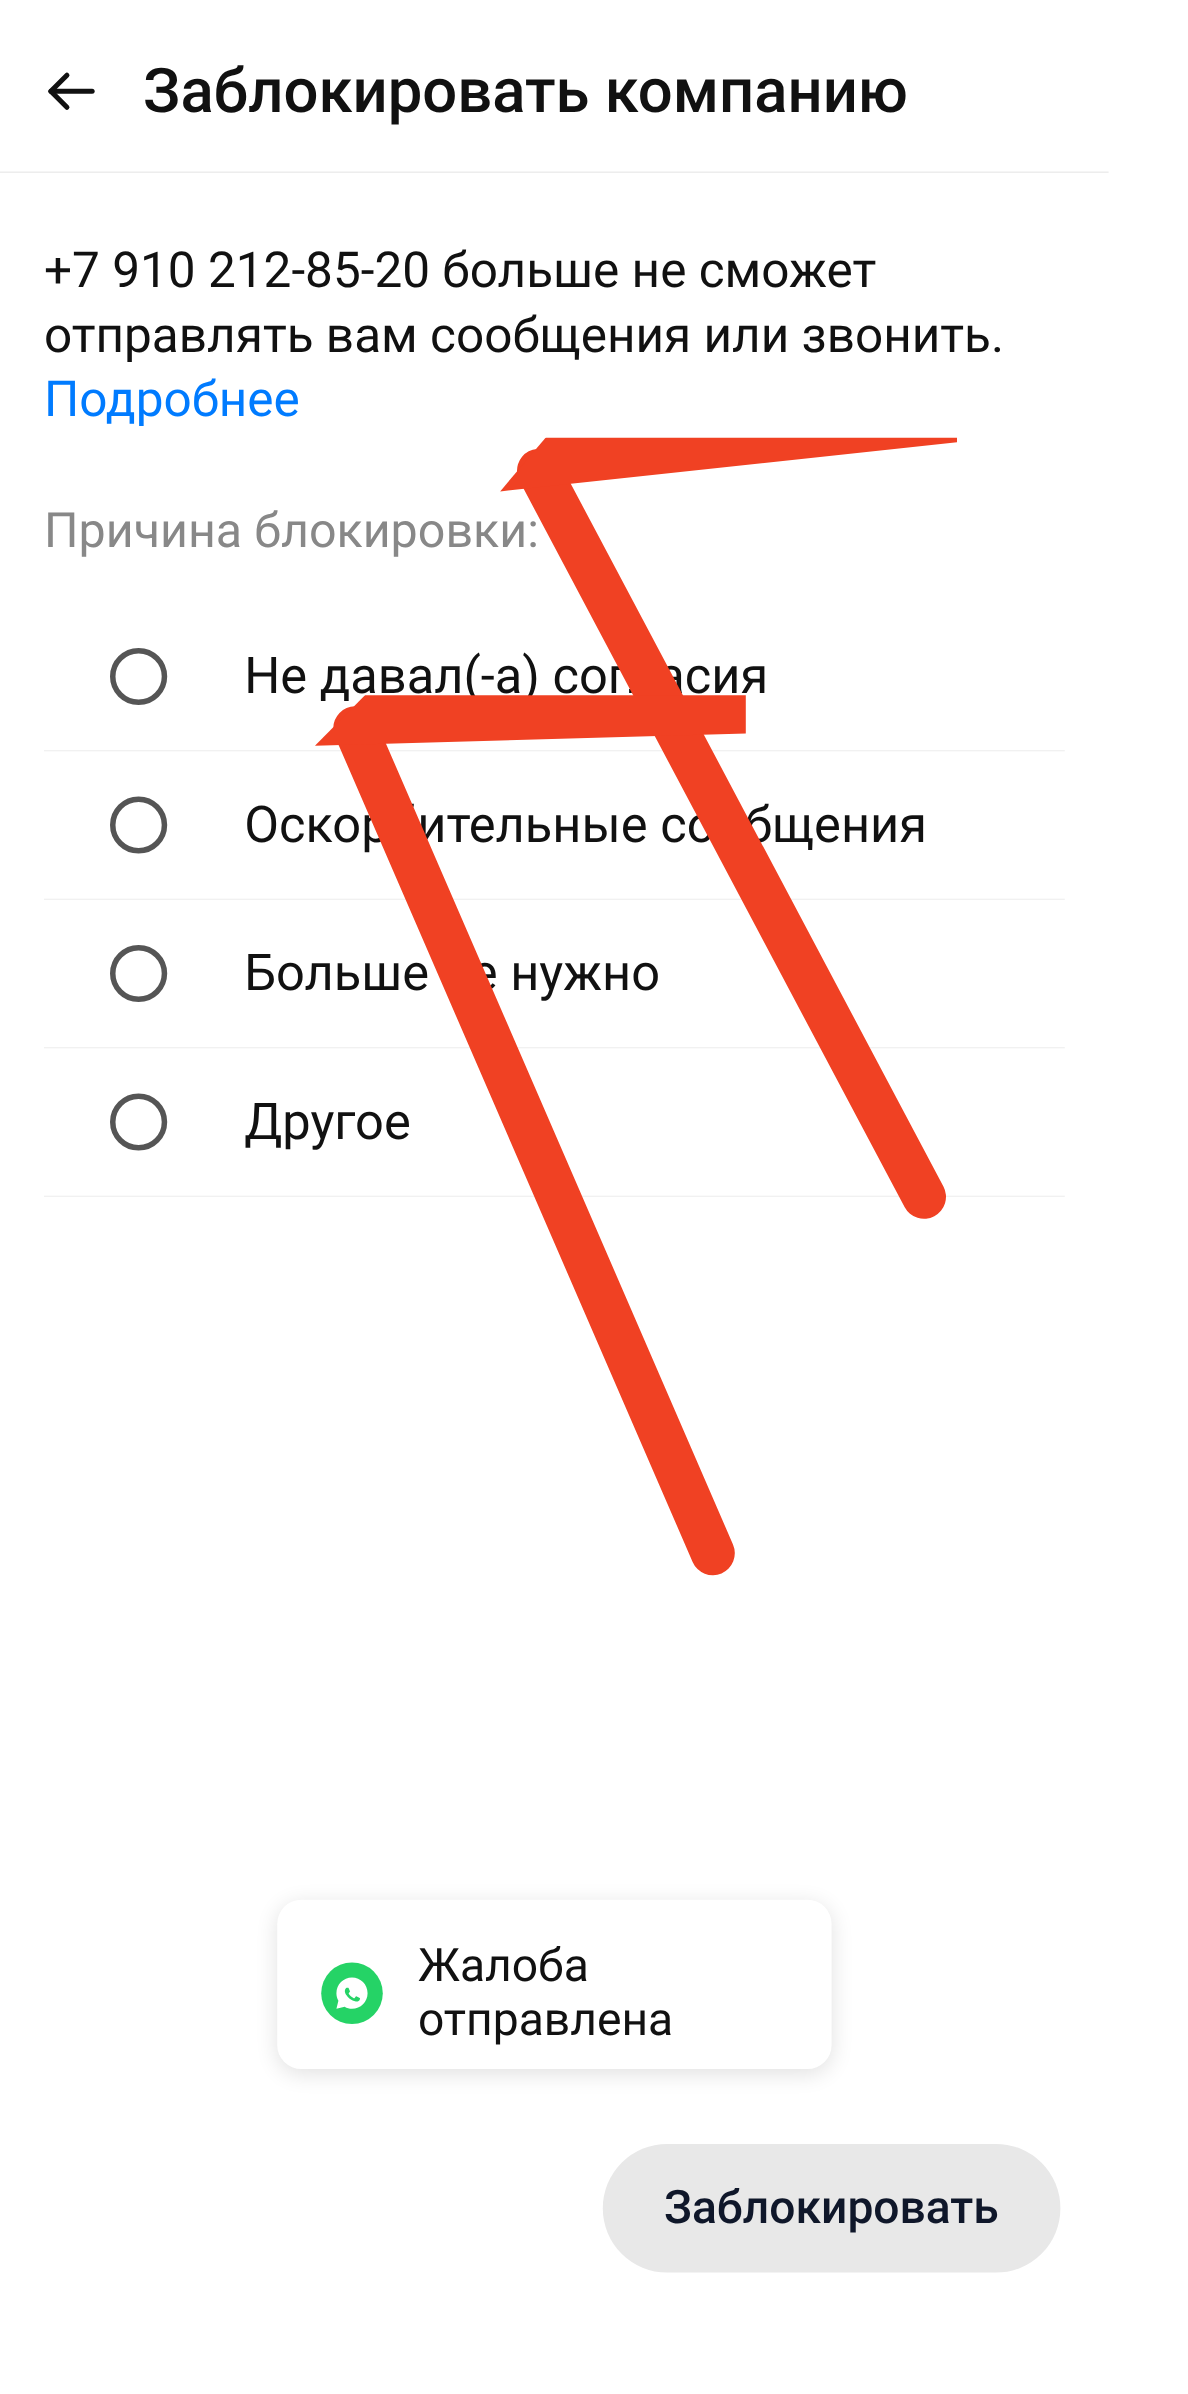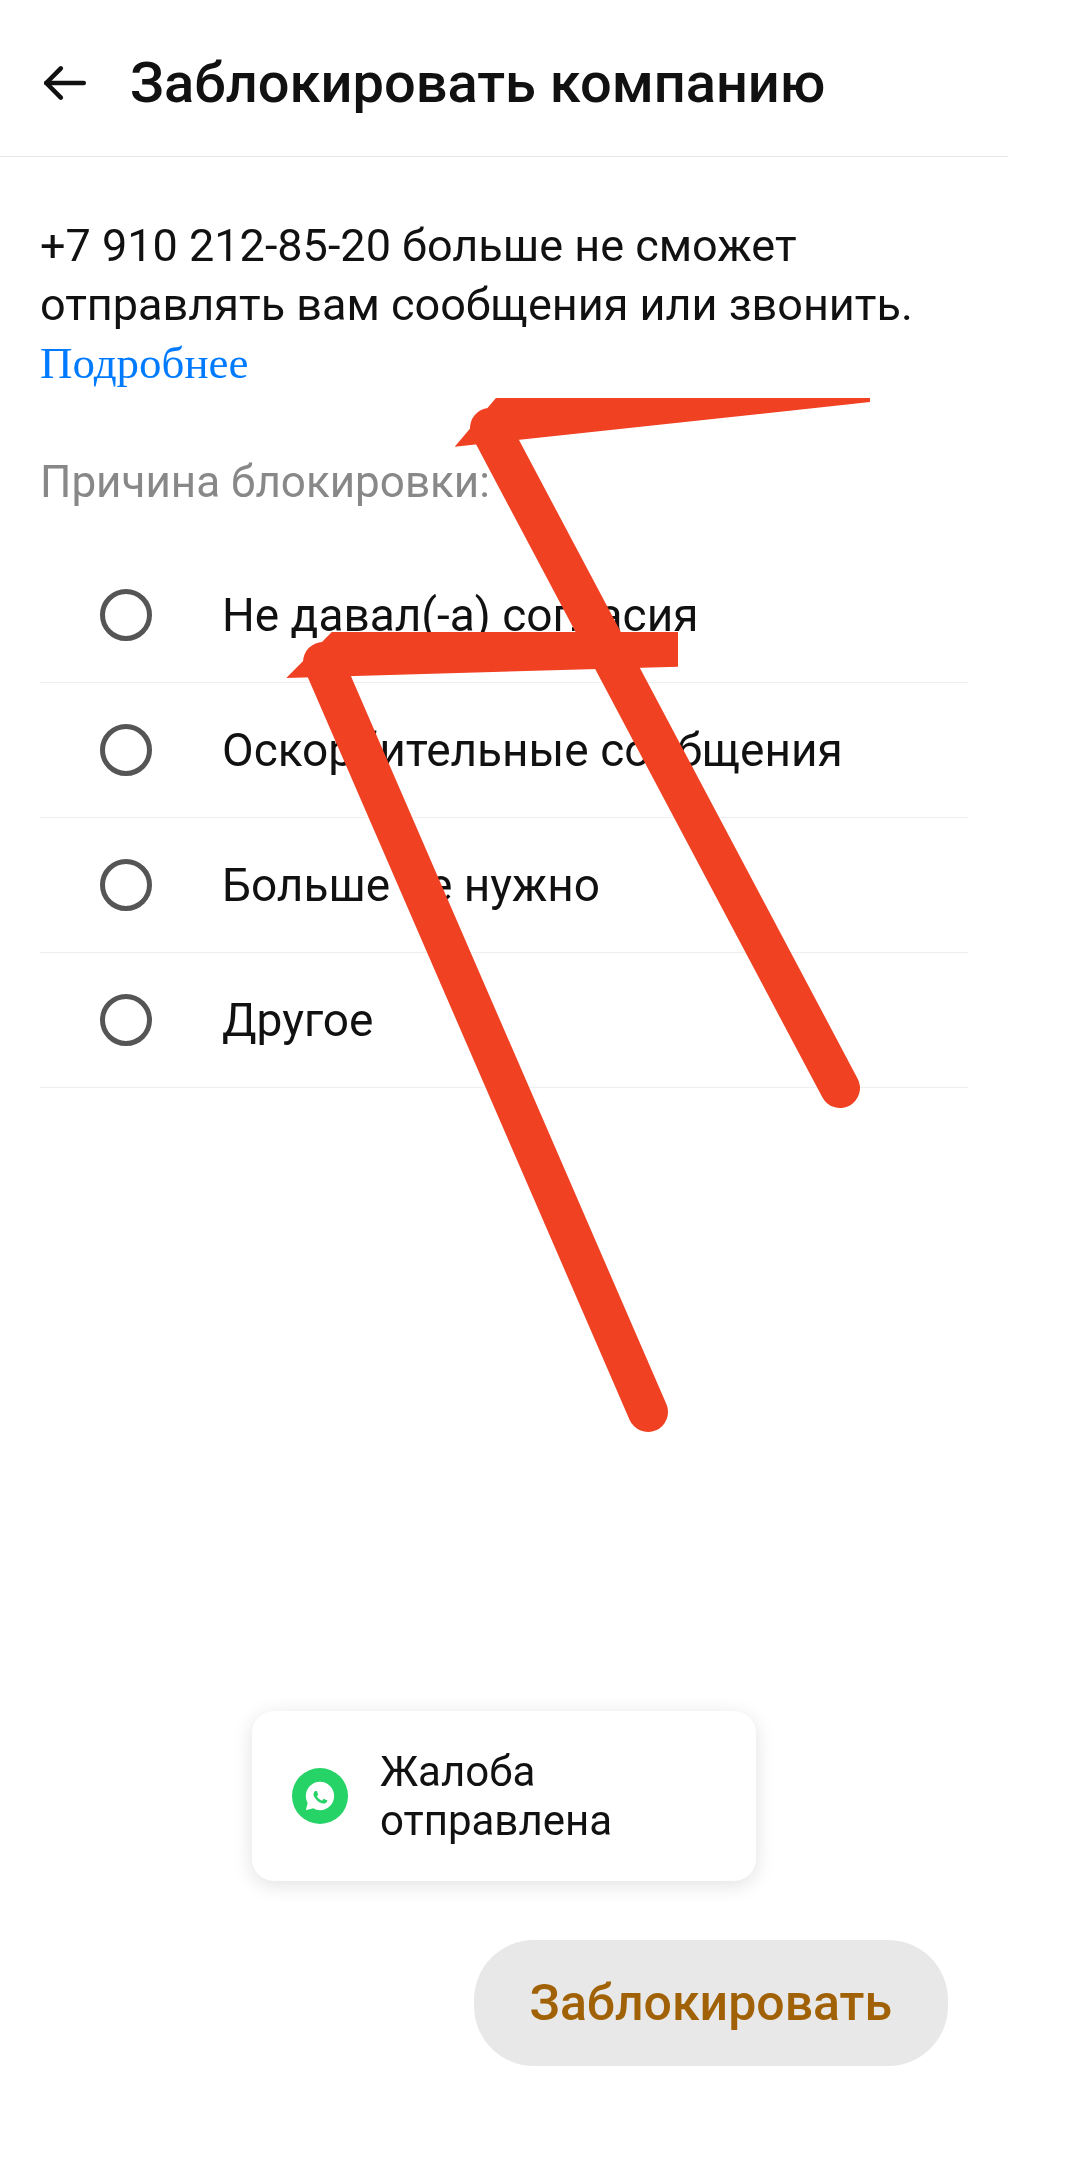--- a/index.html
+++ b/index.html
@@ -44,21 +44,20 @@
     .content {
       padding: 60px 40px 0 40px;
     }
     .info-text {
       font-size: 45px;
       color: #111;
       line-height: 1.3;
     }
     .info-link {
       color: #007bff;
-      font-family: Liberation Serif, serif;
     }
     .section-label {
       margin-top: 63px;
       font-size: 44px;
       color: #888;
     }
     .options {
       margin-top: 40px;
     }
     .option-row {
@@ -79,21 +78,21 @@
       font-size: 46px;
       color: #111;
     }
     .toast {
       position: absolute;
       left: 50%;
       transform: translateX(-50%);
       bottom: 295px;
       background: #fff;
       border-radius: 22px;
-      padding: 36px 60px 36px 40px;
+      padding: 36px 60px 20px 40px;
       display: flex;
       align-items: center;
       gap: 32px;
       box-shadow: 0 4px 20px rgba(0,0,0,0.12);
     }
     .toast-icon {
       width: 56px;
       height: 56px;
       border-radius: 50%;
       background: #25D366;
@@ -105,25 +104,25 @@
     .toast-icon svg {
       width: 34px;
       height: 34px;
     }
     .toast-text {
       font-size: 42px;
       color: #111;
     }
     .footer-btn {
       position: absolute;
-      right: 60px;
+      right: 44px;
       bottom: 110px;
       background: #e8e8e8;
-      color: #a16207;
-      font-size: 50px;
+      color: #0f172a;
+      font-size: 42px;
       font-weight: 500;
       padding: 34px 56px;
       border-radius: 60px;
       border: none;
     }
     .arrow-overlay {
       position: absolute;
       pointer-events: none;
     }
     .arrow1 {

